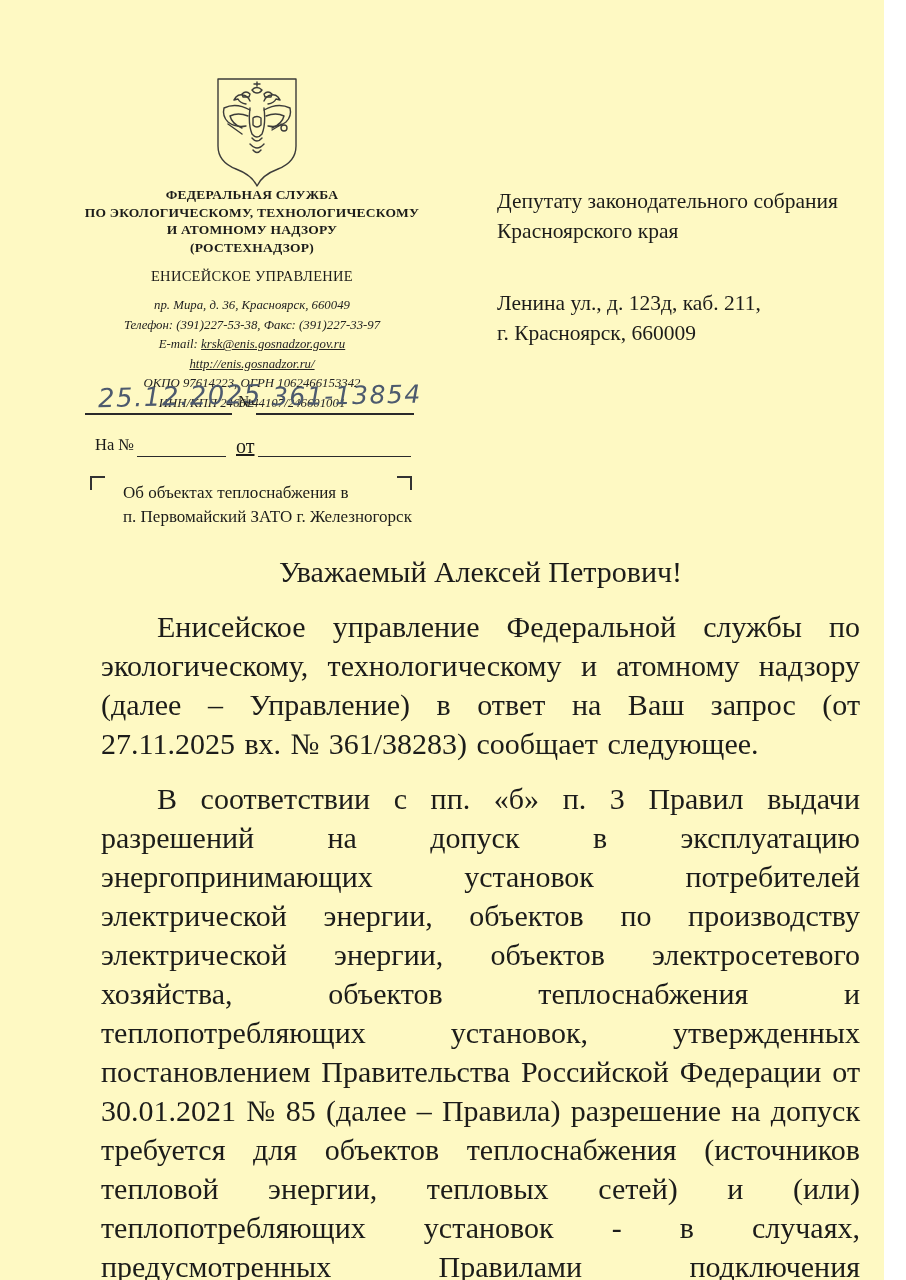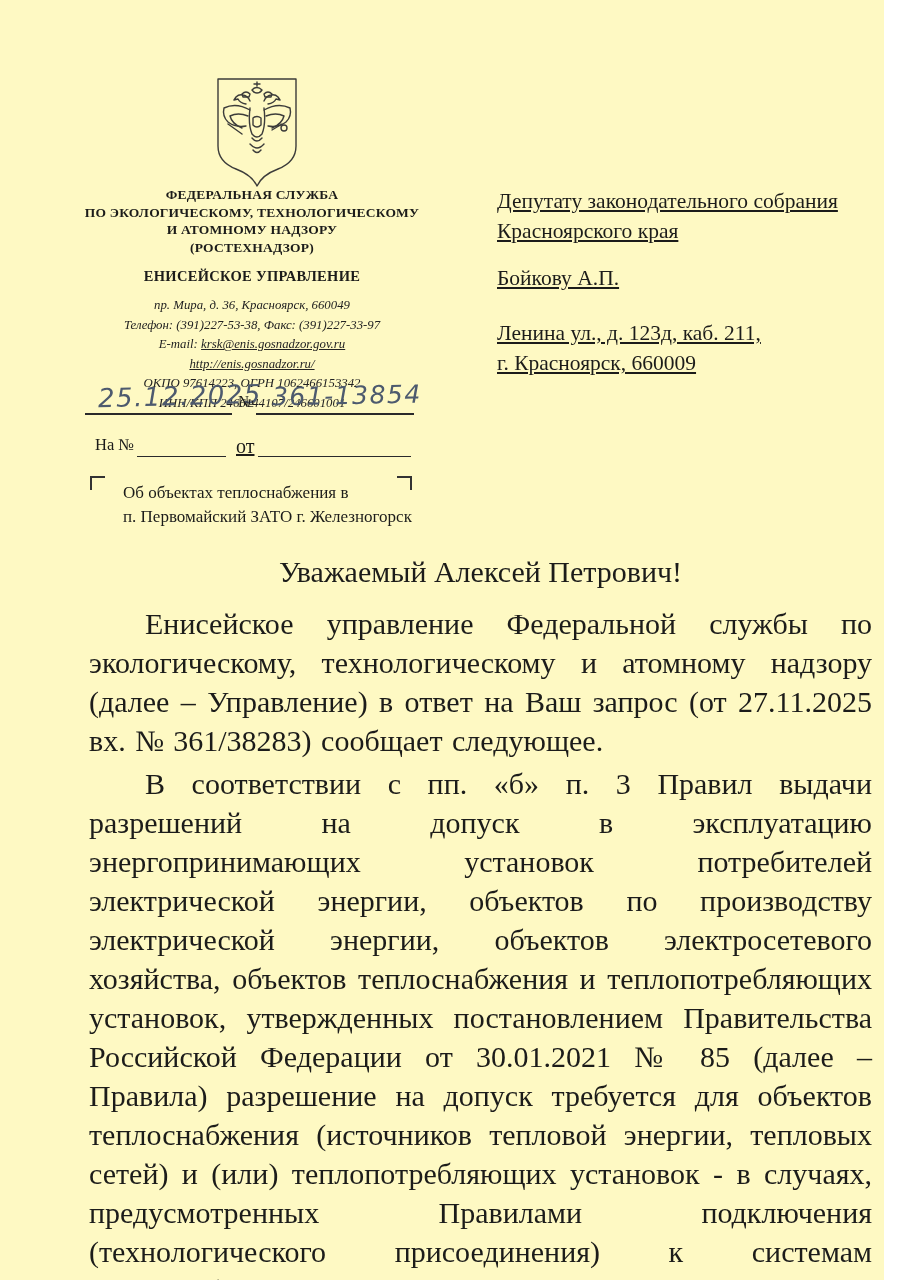--- a/index.html
+++ b/index.html
@@ -16,28 +16,28 @@
   .emblem svg{width:100%;height:100%;}
   
   .letterhead{
     position:absolute;left:58px;top:186px;width:388px;
     text-align:center;
   }
   .lh-org div{
     font-weight:bold;font-size:13.5px;line-height:17.5px;letter-spacing:.2px;
   }
   .lh-division{
-    font-weight:bold;font-size:14.5px;margin-top:12px;letter-spacing:.3px;
+    font-weight:normal;font-size:14.5px;margin-top:12px;letter-spacing:.3px;
   }
   .lh-contacts{margin-top:11px;font-size:12.8px;line-height:19.5px;color:#222;font-style:italic;}
   .lh-contacts .u{text-decoration:underline;}
   
   .recipient{
     position:absolute;left:497px;top:186px;width:395px;
-    font-size:21.5px;line-height:30px;text-decoration:underline;
+    font-size:21.5px;line-height:30px;
   }
   .recipient .gap1{height:17px;}
   .recipient .gap2{height:25px;}
   
   .hw{
     font-family:"DejaVu Sans", sans-serif;
     font-style:italic;
     color:#4d5a6e;
     letter-spacing:1.5px;
   }
@@ -59,21 +59,21 @@
     position:absolute;left:103px;top:481px;width:300px;
     font-size:17px;line-height:23.5px;margin-left:20px;
   }
   
   .body-block{
     position:absolute;left:85px;top:552px;width:791px;
     font-size:30px;line-height:39px;
   }
   .salutation{text-align:center;margin:0 0 13px 0;}
   .body-block p.para{
-    margin:4px;text-align:justify;text-indent:56px;
+    margin:16px;text-align:justify;text-indent:56px;
     word-spacing:2px;
   }
   .body-block p.para.cut{
     text-align-last:justify;
   }
 </style>
 </head>
 <body>
 
 <div class="page">
@@ -122,21 +122,20 @@
       <div class="u">http://enis.gosnadzor.ru/</div>
       <div>ОКПО 97614223, ОГРН 1062466153342</div>
       <div>ИНН/КПП 2466144107/246601001</div>
     </div>
   </div>
 
   <div class="recipient">
     <div>Депутату законодательного собрания</div>
     <div>Красноярского края</div>
     <div class="gap1"></div>
-    <div>Бойкову А.П.</div>
     <div class="gap2"></div>
     <div>Ленина ул., д. 123д, каб. 211,</div>
     <div>г. Красноярск, 660009</div>
   </div>
 
   <div class="hw hw-date">25.12.2025</div>
   <div class="refline line-date"></div>
   <div class="no-label">№</div>
   <div class="hw hw-num">361-13854</div>
   <div class="refline line-num"></div>

